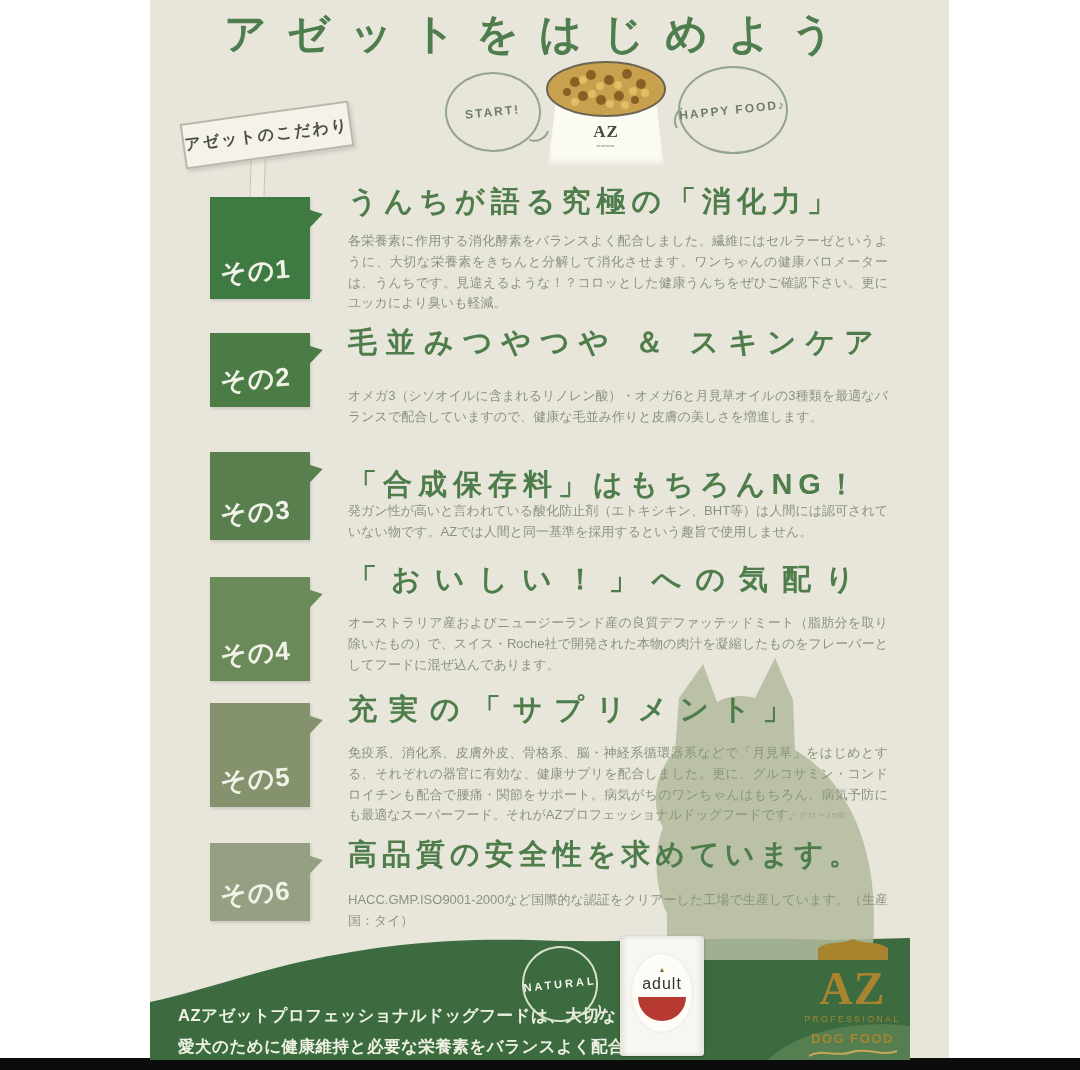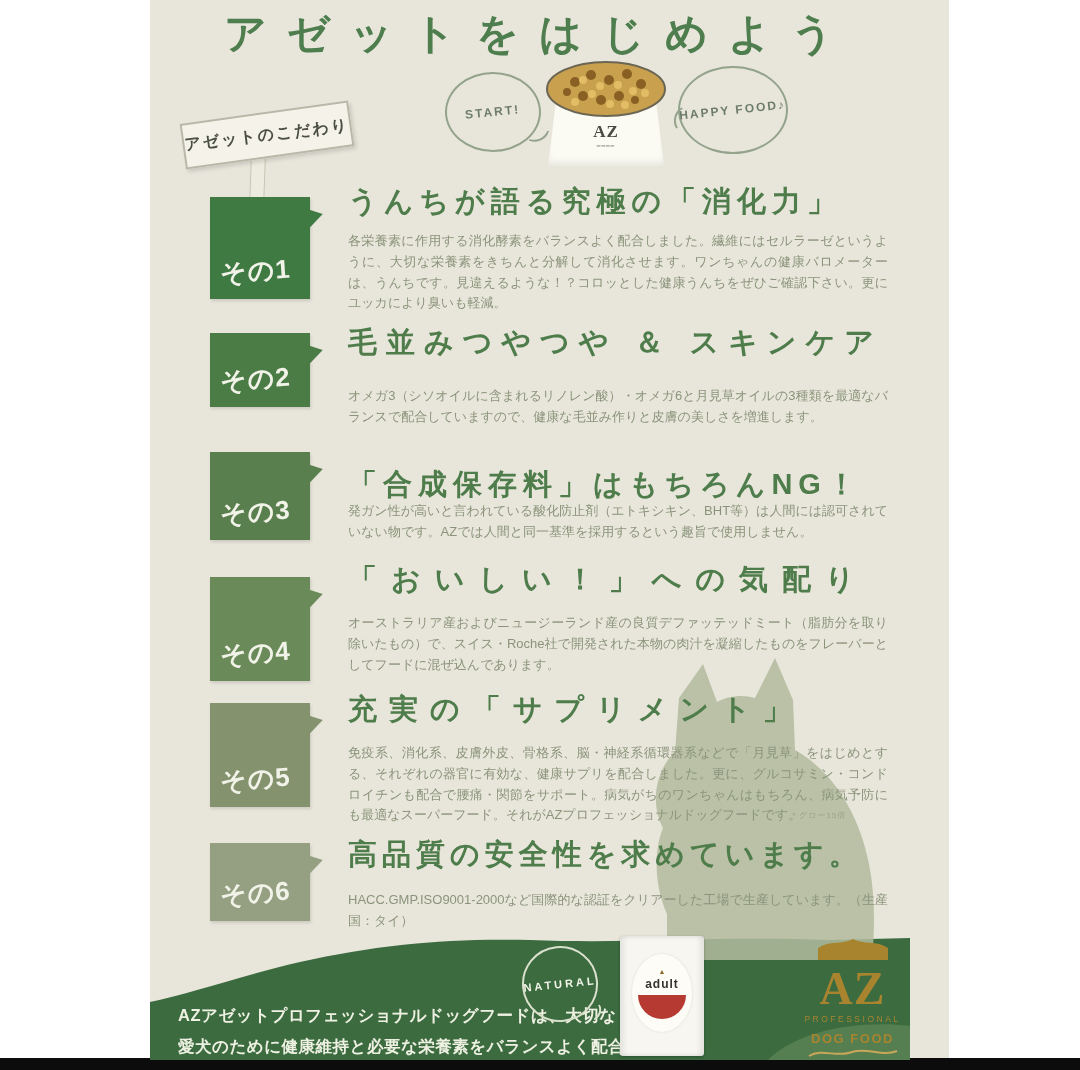--- a/index.html
+++ b/index.html
@@ -65,21 +65,21 @@
     z-index:4;display:flex;align-items:center;justify-content:center;transform:rotate(-6deg);}
   #natural-bubble span{color:#f2f4e8;font-size:11px;letter-spacing:3px;font-weight:bold;}
   #natural-bubble .ntail{position:absolute;right:-4px;bottom:-2px;width:12px;height:12px;border:2px solid #d9e0cb;border-width:0 2px 2px 0;border-radius:0 0 12px 0;transform:rotate(-20deg);}
 
   .bag{position:absolute;top:936px;width:84px;height:120px;background:#f7f6f0;border-radius:3px;z-index:4;
     box-shadow:inset 4px 0 5px rgba(0,0,0,.08), inset -4px 0 5px rgba(0,0,0,.08), 0 1px 3px rgba(0,0,0,.25);}
   #bag-adult{left:470px;} #bag-puppy{left:558px;}
   .bag .oval{position:absolute;left:12px;top:18px;width:60px;height:78px;background:#fdfcf7;border-radius:50%;
     display:flex;flex-direction:column;align-items:center;justify-content:center;overflow:hidden;box-shadow:0 0 3px rgba(0,0,0,.1);}
   .bag .mark{font-size:7px;color:#8a6a2a;line-height:1;margin-bottom:3px;}
-  .bag .bag-label{font-size:12px;font-weight:bold;color:#33352c;letter-spacing:1px;line-height:1;}
+  .bag .bag-label{font-size:16px;font-weight:normal;color:#33352c;letter-spacing:1px;line-height:1;}
   .bag .halfdisc{margin-top:5px;width:48px;height:24px;border-radius:0 0 48px 48px;}
 
   #azlogo{position:absolute;left:645px;top:936px;width:115px;z-index:4;text-align:center;color:#a8842f;}
   #azlogo .azname{font-family:"Liberation Serif","DejaVu Serif",serif;font-size:46px;font-weight:bold;line-height:1;letter-spacing:1px;margin-top:2px;}
   #azlogo .prof{font-size:8.5px;letter-spacing:2.5px;margin-top:2px;}
   #azlogo .dogfood{font-size:13px;font-weight:bold;letter-spacing:1.5px;margin-top:7px;}
 </style>
 </head>
 <body>
 

